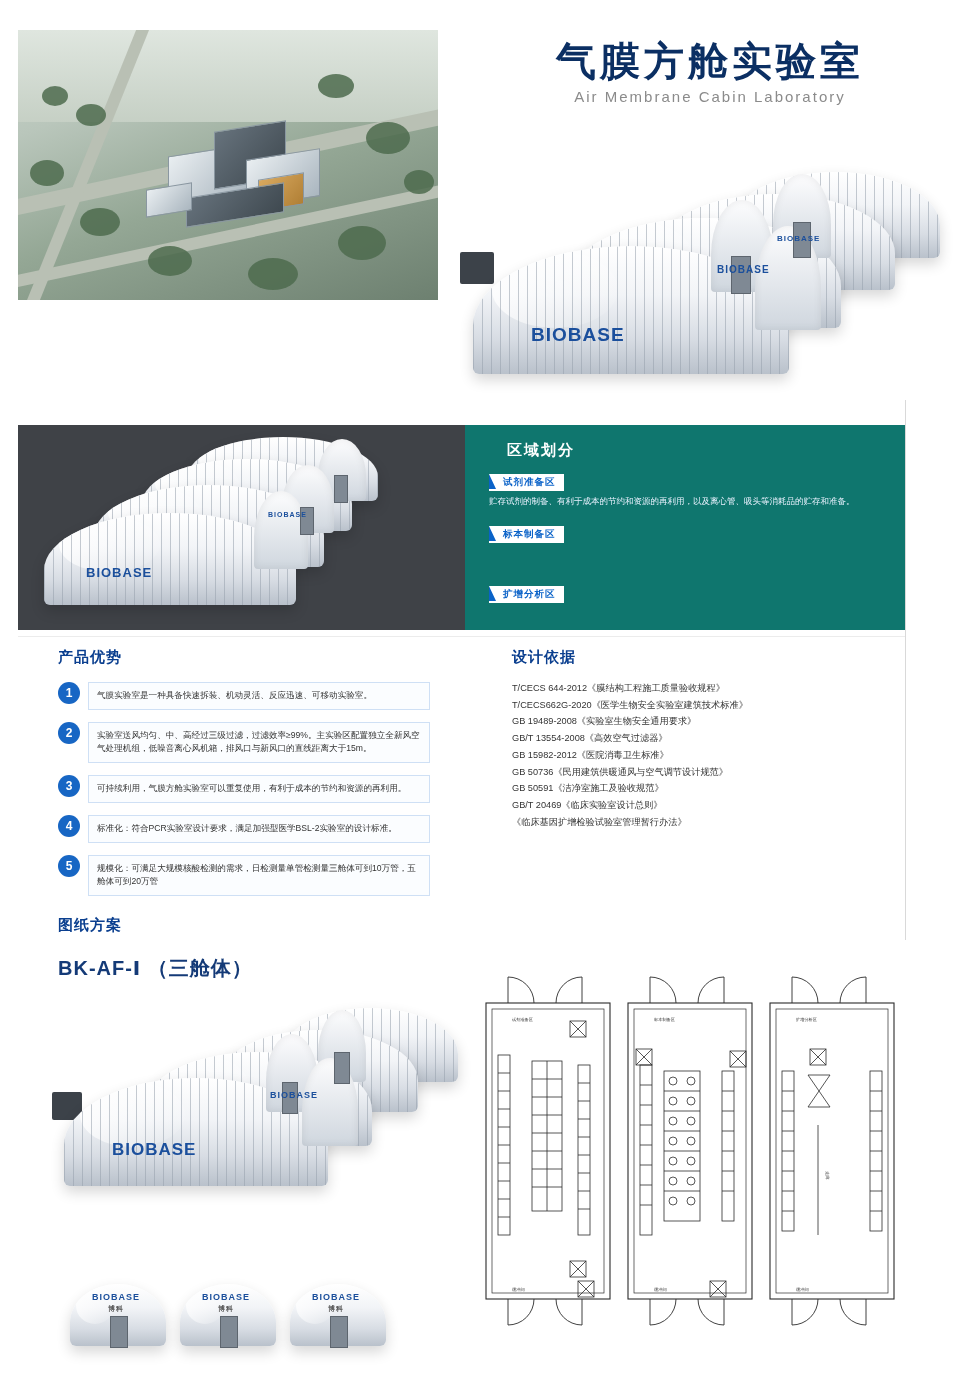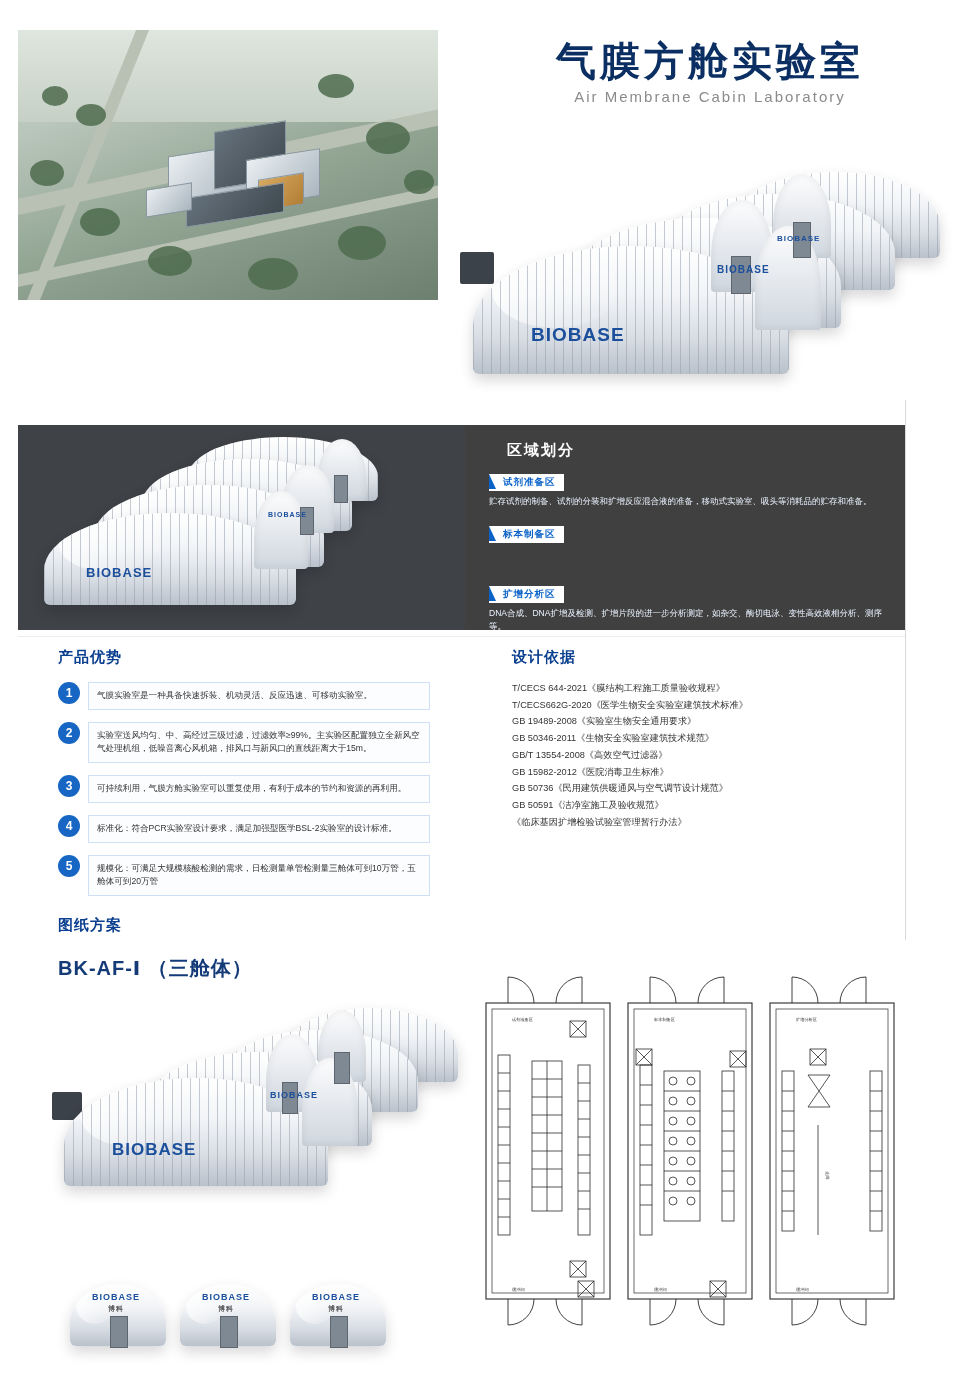--- a/index.html
+++ b/index.html
@@ -71,21 +71,21 @@
   }
   .duct{position:absolute;background:#3c4249;border-radius:2px;}
 
   
   #heroCabins{left:455px;top:160px;width:500px;height:230px;}
 
   
   .dark-band{position:absolute;left:18px;top:425px;width:447px;height:205px;
     background:#3f4247;overflow:hidden;}
   .blue-panel{position:absolute;left:465px;top:425px;width:440px;height:205px;
-    background:#404040;color:#fff;}
+    background:#0f766e;color:#fff;}
   .bp-title{position:absolute;left:42px;top:16px;font-size:15px;font-weight:bold;letter-spacing:2px;}
   .bp-item{position:absolute;left:24px;width:396px;}
   .bp-tag{display:inline-block;background:#ffffff;color:#0a62c8;font-size:9.5px;
     font-weight:bold;padding:2px 8px 2px 14px;position:relative;letter-spacing:1px;}
   .bp-tag:before{content:"";position:absolute;left:0;top:0;width:0;height:0;
     border-left:7px solid #0a62c8;border-top:15px solid transparent;}
   .bp-text{font-size:8.5px;line-height:1.5;margin-top:4px;color:#eaf2ff;}
 
   
   .sec-title{position:absolute;font-size:15px;font-weight:bold;color:#0b3f8f;letter-spacing:1px;}
@@ -205,30 +205,29 @@
     <div class="door" style="left:282px;top:82px;width:12px;height:26px;"></div>
     <div class="brand" style="left:68px;top:140px;font-size:13px;">BIOBASE</div>
     <div class="brand" style="left:250px;top:86px;font-size:7px;">BIOBASE</div>
   </div>
 
   <div class="blue-panel">
     <div class="bp-title">区域划分</div>
 
     <div class="bp-item" style="top:46px;">
       <span class="bp-tag">试剂准备区</span>
-      <div class="bp-text">贮存试剂的制备、试剂的分装和扩增反应混合液的准备，移动式实验室、吸头等消耗品的贮存和准备。</div>
+      <div class="bp-text">贮存试剂的制备、有利于成本的节约和资源的再利用，以及离心管、吸头等消耗品的贮存和准备。</div>
     </div>
 
     <div class="bp-item" style="top:98px;">
       <span class="bp-tag">标本制备区</span>
     </div>
 
     <div class="bp-item" style="top:158px;">
       <span class="bp-tag">扩增分析区</span>
-      <div class="bp-text">DNA合成、DNA扩增及检测、扩增片段的进一步分析测定，如杂交、酶切电泳、变性高效液相分析、测序等。</div>
     </div>
   </div>
 
   <div class="divider-h"></div>
   <div class="divider-v"></div>
 
   <div class="sec-title" id="advTitle">产品优势</div>
 
   <div class="adv-item" style="top:682px;">
     <div class="adv-num">1</div>
@@ -246,28 +245,28 @@
     <div class="adv-num">4</div>
     <div class="adv-box">标准化：符合PCR实验室设计要求，满足加强型医学BSL-2实验室的设计标准。</div>
   </div>
   <div class="adv-item" style="top:855px;">
     <div class="adv-num">5</div>
     <div class="adv-box">规模化：可满足大规模核酸检测的需求，日检测量单管检测量三舱体可到10万管，五舱体可到20万管</div>
   </div>
 
   <div class="sec-title" id="basisTitle">设计依据</div>
   <div class="basis-list">
-    <div>T/CECS 644-2021《膜结构工程施工质量验收规程》</div>
+    <div>T/CECS 644-2012《膜结构工程施工质量验收规程》</div>
     <div>T/CECS662G-2020《医学生物安全实验室建筑技术标准》</div>
     <div>GB 19489-2008《实验室生物安全通用要求》</div>
-    <div>GB 50346-2011《生物安全实验室建筑技术规范》</div>
     <div>GB/T 13554-2008《高效空气过滤器》</div>
     <div>GB 15982-2012《医院消毒卫生标准》</div>
     <div>GB 50736《民用建筑供暖通风与空气调节设计规范》</div>
     <div>GB 50591《洁净室施工及验收规范》</div>
+    <div>GB/T 20469《临床实验室设计总则》</div>
     <div>《临床基因扩增检验试验室管理暂行办法》</div>
   </div>
 
   <div class="sec-title" id="drawTitle">图纸方案</div>
   <div class="model-code">BK-AF-Ⅰ （三舱体）</div>
 
   <div class="cabin-wrap" id="bigCabins">
     <div class="duct" style="left:2px;top:92px;width:30px;height:28px;"></div>
     <div class="cabin" style="left:232px;top:8px;width:176px;height:74px;">
       <div class="gloss"></div>

